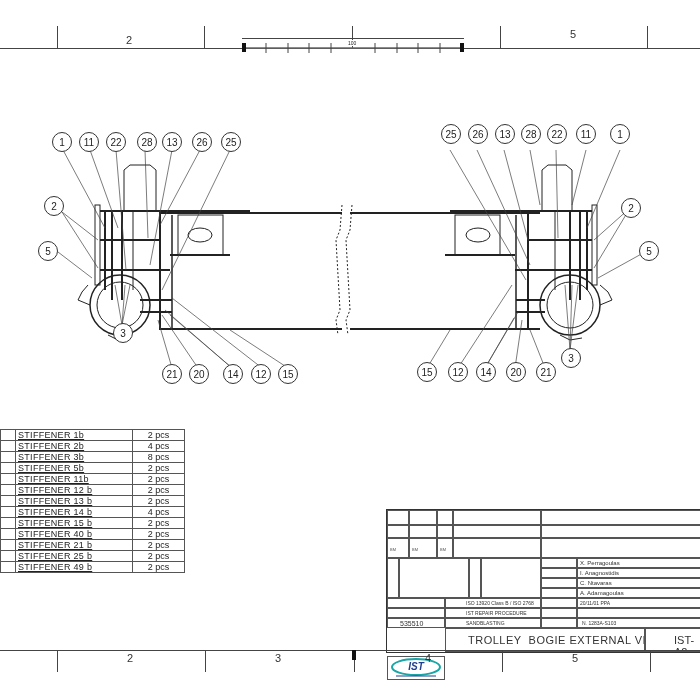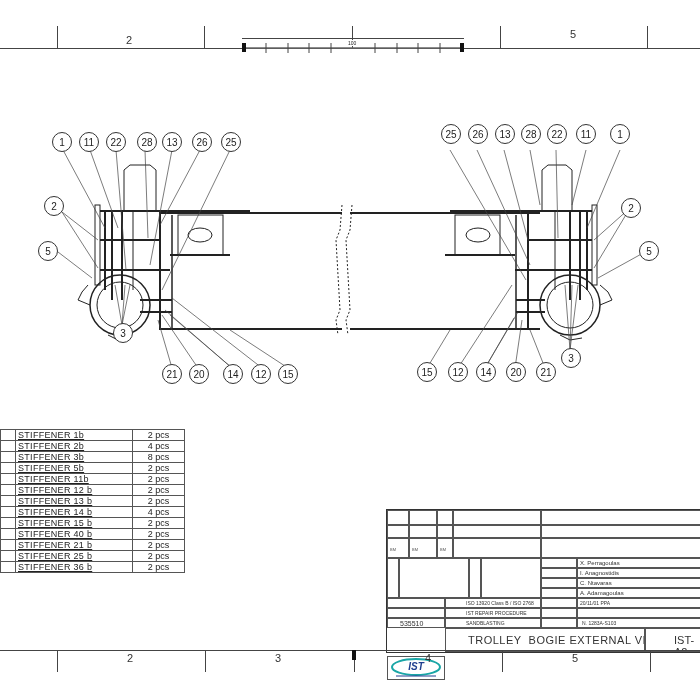--- a/index.html
+++ b/index.html
@@ -239,21 +239,21 @@
         <td class="c1">STIFFENER  21 b</td>
         <td class="c2">2 pcs</td>
       </tr>
     <tr>
         <td class="c0"></td>
         <td class="c1">STIFFENER  25 b</td>
         <td class="c2">2 pcs</td>
       </tr>
     <tr>
         <td class="c0"></td>
-        <td class="c1">STIFFENER  36 b</td>
+        <td class="c1">STIFFENER  49 b</td>
         <td class="c2">2 pcs</td>
       </tr>
   </tbody>
 </table>
 
 <div class="tb" style="left:386px;top:509px;width:320px;height:142px;border-right:none;">
 
   <div class="tb-cell" style="left:0;top:0;width:22px;height:15px;"></div>
   <div class="tb-cell" style="left:22px;top:0;width:28px;height:15px;"></div>
   <div class="tb-cell" style="left:50px;top:0;width:16px;height:15px;"></div>

